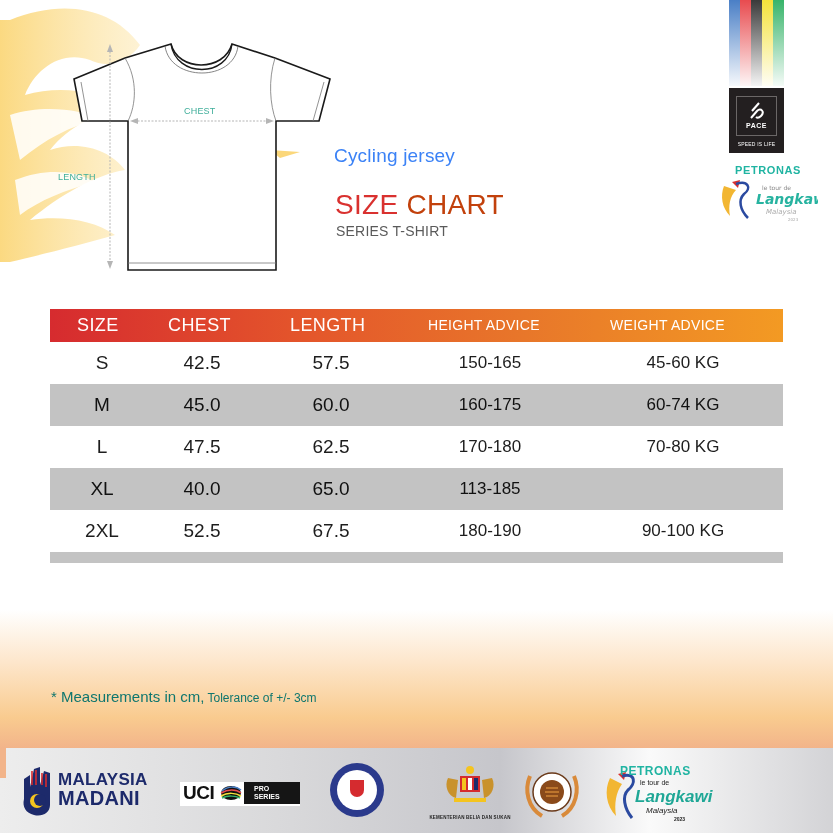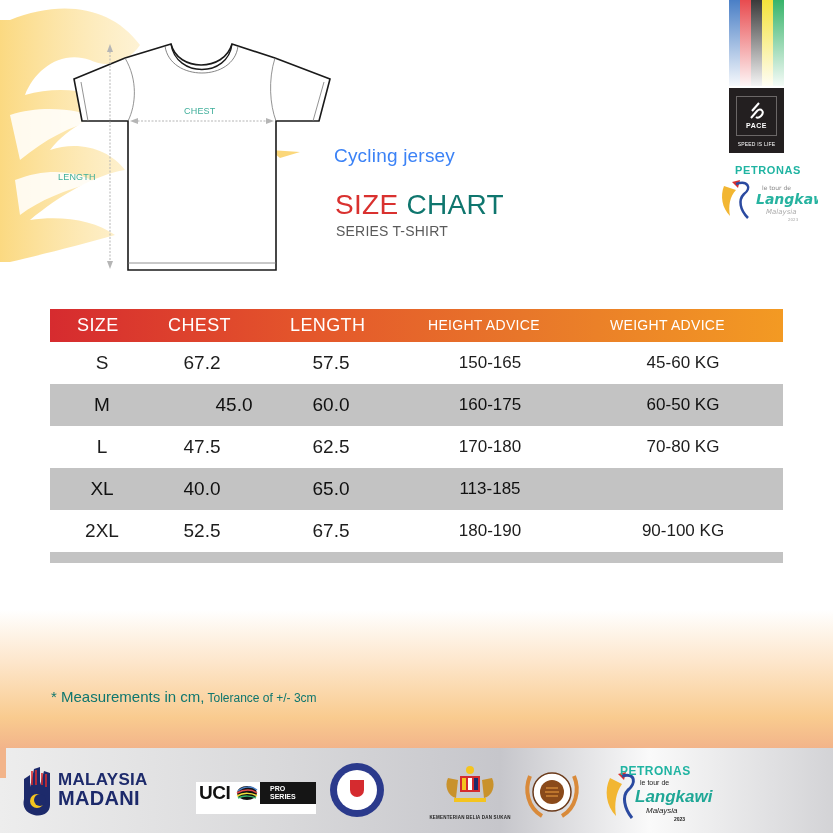--- a/index.html
+++ b/index.html
@@ -14,21 +14,21 @@
   
   .shirt { position: absolute; left: 0; top: 0; width: 340px; height: 280px; }
   .diag-label { position: absolute; font-size: 9px; color: #3fae9a; letter-spacing: 0.2px; }
   .chest-label { left: 184px; top: 106px; }
   .length-label { left: 58px; top: 172px; }
 
   
   .subtitle { position: absolute; left: 334px; top: 145px; font-size: 19px; color: #3b82f6; letter-spacing: 0.2px; }
   .title { position: absolute; left: 335px; top: 189px; font-size: 28px; letter-spacing: 0.3px; }
   .title .w1 { color: #d9312f; }
-  .title .w2 { color: #0f766e; }
+  .title .w2 { color: #c2410c; }
   .tagline { position: absolute; left: 336px; top: 223px; font-size: 14px; color: #5a5a5a; letter-spacing: 0.2px; }
 
   
   .stripes { position: absolute; left: 729px; top: 0; width: 55px; height: 86px; display: flex; }
   .stripe { flex: 1; height: 100%; }
   .pace { position: absolute; left: 729px; top: 88px; width: 55px; height: 65px; background: #231f20; }
   .pace-inner { position: absolute; left: 7px; top: 8px; width: 41px; height: 40px; border: 1px solid #6b6767; }
   .pace-mark { position: absolute; left: 12px; top: 5px; width: 17px; height: 18px; }
   .pace-word { position: absolute; left: 0; right: 0; top: 25px; text-align: center; font-size: 7px; font-weight: bold; color: #fff; letter-spacing: 0.5px; }
   .pace-tag { position: absolute; left: 0; right: 0; top: 53px; text-align: center; font-size: 5px; color: #fff; letter-spacing: 0.2px; }
@@ -56,21 +56,21 @@
   .note .a { font-size: 15px; }
   .note .b { font-size: 12px; }
 
   
   .sponsors { position: absolute; left: 0; top: 748px; width: 833px; height: 85px;
               background: linear-gradient(90deg, #ededed 0%, #d8d8da 35%, #c6c6cb 60%, #fafafa 78%, #d3d3d6 100%); }
   .spon-edge { position: absolute; left: 0; top: 748px; width: 6px; height: 30px; background: #f2b48a; }
   .logo { position: absolute; }
   .madani { left: 20px; top: 765px; width: 138px; height: 50px; }
   .madani-text { position: absolute; left: 38px; top: 6px; font-weight: bold; font-size: 17px; line-height: 17px; color: #1d2a6b; letter-spacing: 0.3px; }
-  .uci { left: 196px; top: 782px; width: 120px; height: 32px; background: #fff; }
+  .uci { left: 180px; top: 782px; width: 120px; height: 24px; background: #fff; }
   .uci-u { position: absolute; left: 3px; top: 0; font-weight: bold; font-size: 19px; line-height: 22px; color: #111; letter-spacing: -0.5px; }
   .uci-pro { position: absolute; left: 64px; top: 0; width: 56px; height: 22px; background: #151515; color: #fff; font-size: 7px; font-weight: bold; line-height: 8px; padding: 3px 0 0 10px; }
   .seal { left: 330px; top: 763px; width: 54px; height: 54px; border-radius: 50%; background: #2b3a8c; }
   .seal-inner { position: absolute; left: 7px; top: 7px; width: 40px; height: 40px; border-radius: 50%; background: #fff; }
   .seal-shield { position: absolute; left: 13px; top: 10px; width: 14px; height: 17px; background: #d52b2f; border-radius: 0 0 7px 7px; }
   .kbs { left: 410px; top: 764px; width: 120px; height: 56px; }
   .kbs-text { position: absolute; left: 0; right: 0; bottom: 0; text-align: center; font-size: 4.5px; font-weight: bold; color: #222; letter-spacing: 0.2px; }
   .majlis { left: 522px; top: 764px; width: 60px; height: 56px; }
   .pet-b { left: 602px; top: 762px; width: 100px; height: 62px; }
   .pet-b-word { position: absolute; left: 18px; top: 2px; font-weight: bold; font-size: 12px; color: #20b4a2; letter-spacing: 0.5px; }
@@ -164,31 +164,31 @@
     <div class="thead">
       <div class="th big" style="left:27px;">SIZE</div>
       <div class="th big" style="left:118px;">CHEST</div>
       <div class="th big" style="left:240px;">LENGTH</div>
       <div class="th small" style="left:378px;">HEIGHT ADVICE</div>
       <div class="th small" style="left:560px;">WEIGHT ADVICE</div>
     </div>
 
     <div class="row">
       <div class="td" style="left:52px;">S</div>
-      <div class="td" style="left:152px;">67.2</div>
+      <div class="td" style="left:152px;">42.5</div>
       <div class="td" style="left:281px;">57.5</div>
       <div class="td sm" style="left:440px;">150-165</div>
       <div class="td sm" style="left:633px;">45-60 KG</div>
     </div>
     <div class="row alt">
       <div class="td" style="left:52px;">M</div>
-      <div class="td" style="left:152px;margin-left:32px;">45.0</div>
+      <div class="td" style="left:152px;">45.0</div>
       <div class="td" style="left:281px;">60.0</div>
       <div class="td sm" style="left:440px;">160-175</div>
-      <div class="td sm" style="left:633px;">60-50 KG</div>
+      <div class="td sm" style="left:633px;">60-74 KG</div>
     </div>
     <div class="row">
       <div class="td" style="left:52px;">L</div>
       <div class="td" style="left:152px;">47.5</div>
       <div class="td" style="left:281px;">62.5</div>
       <div class="td sm" style="left:440px;">170-180</div>
       <div class="td sm" style="left:633px;">70-80 KG</div>
     </div>
     <div class="row alt">
       <div class="td" style="left:52px;">XL</div>

